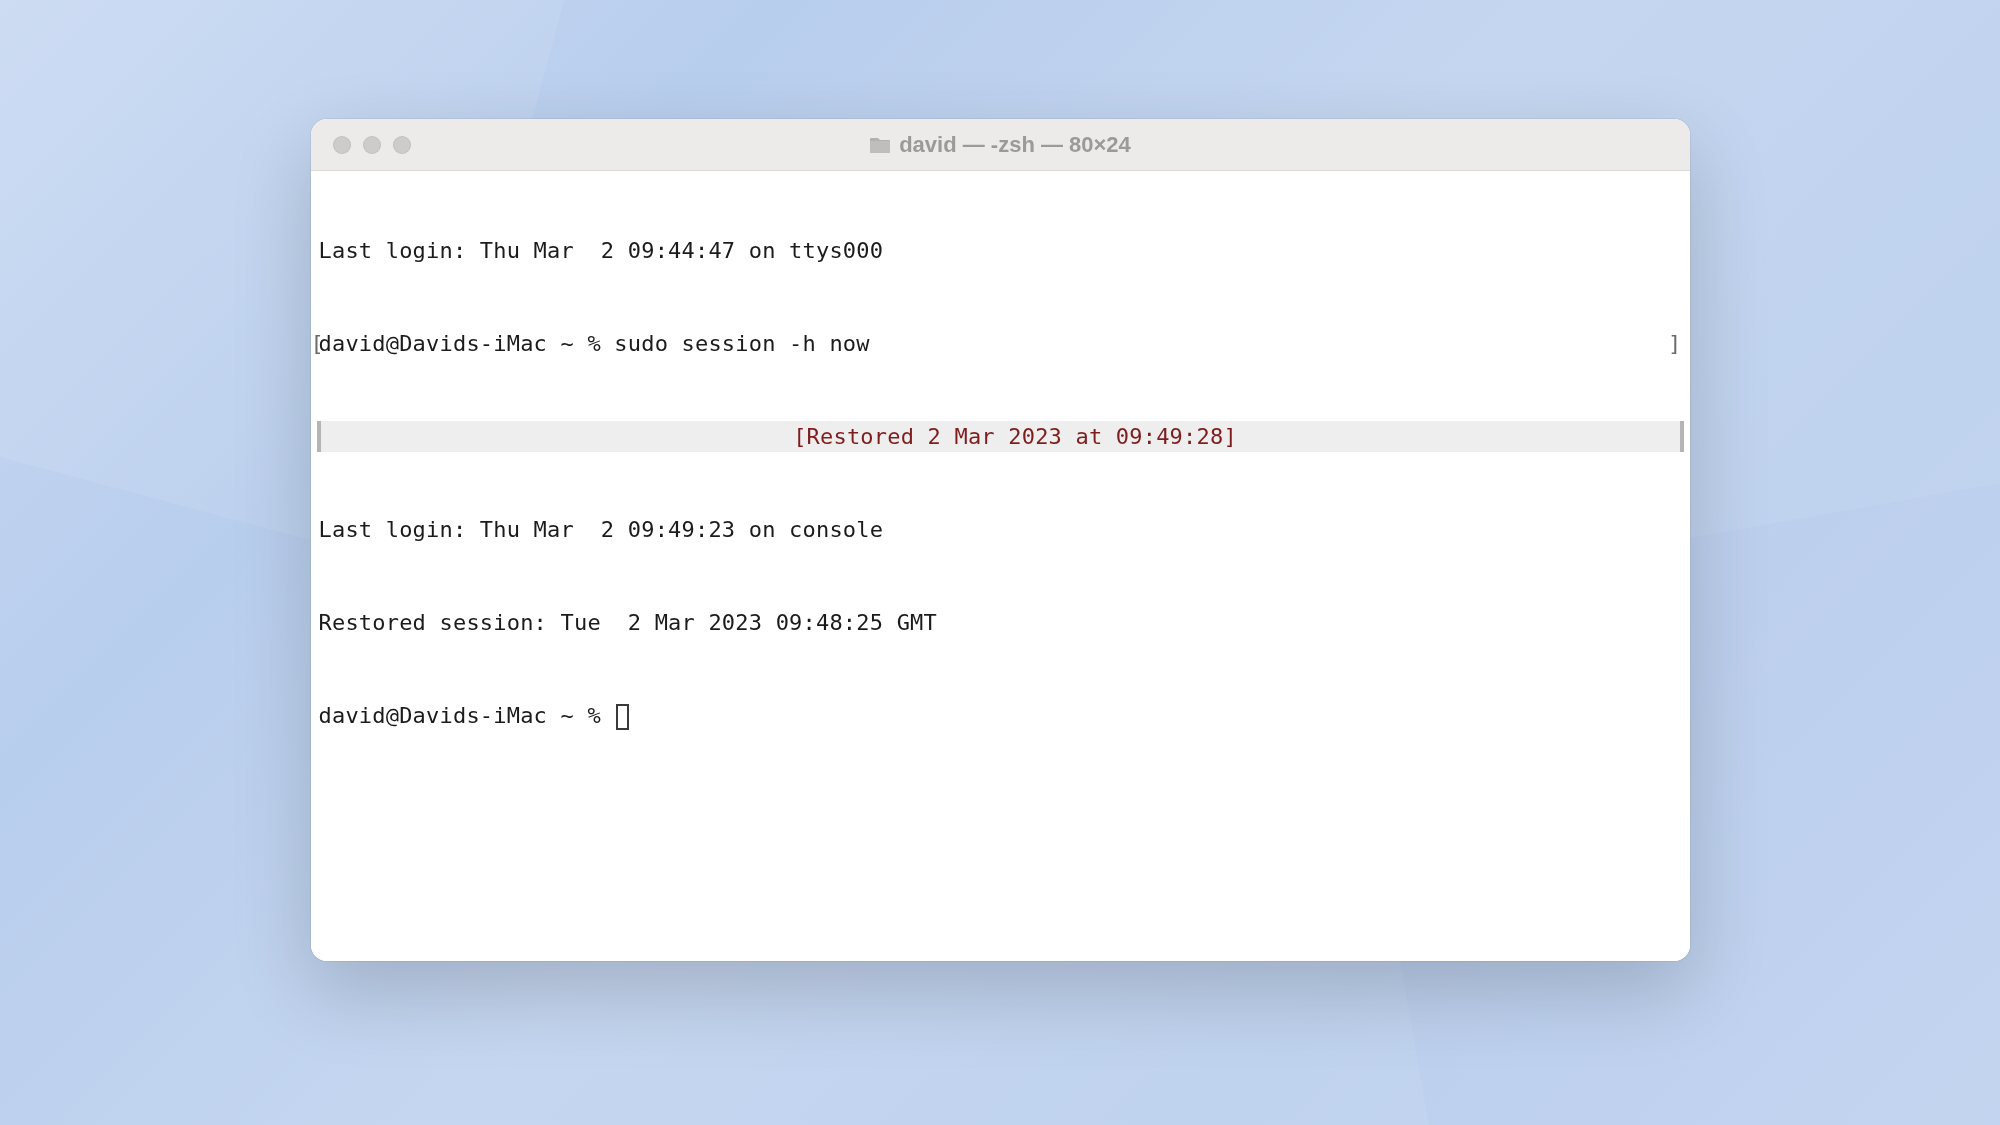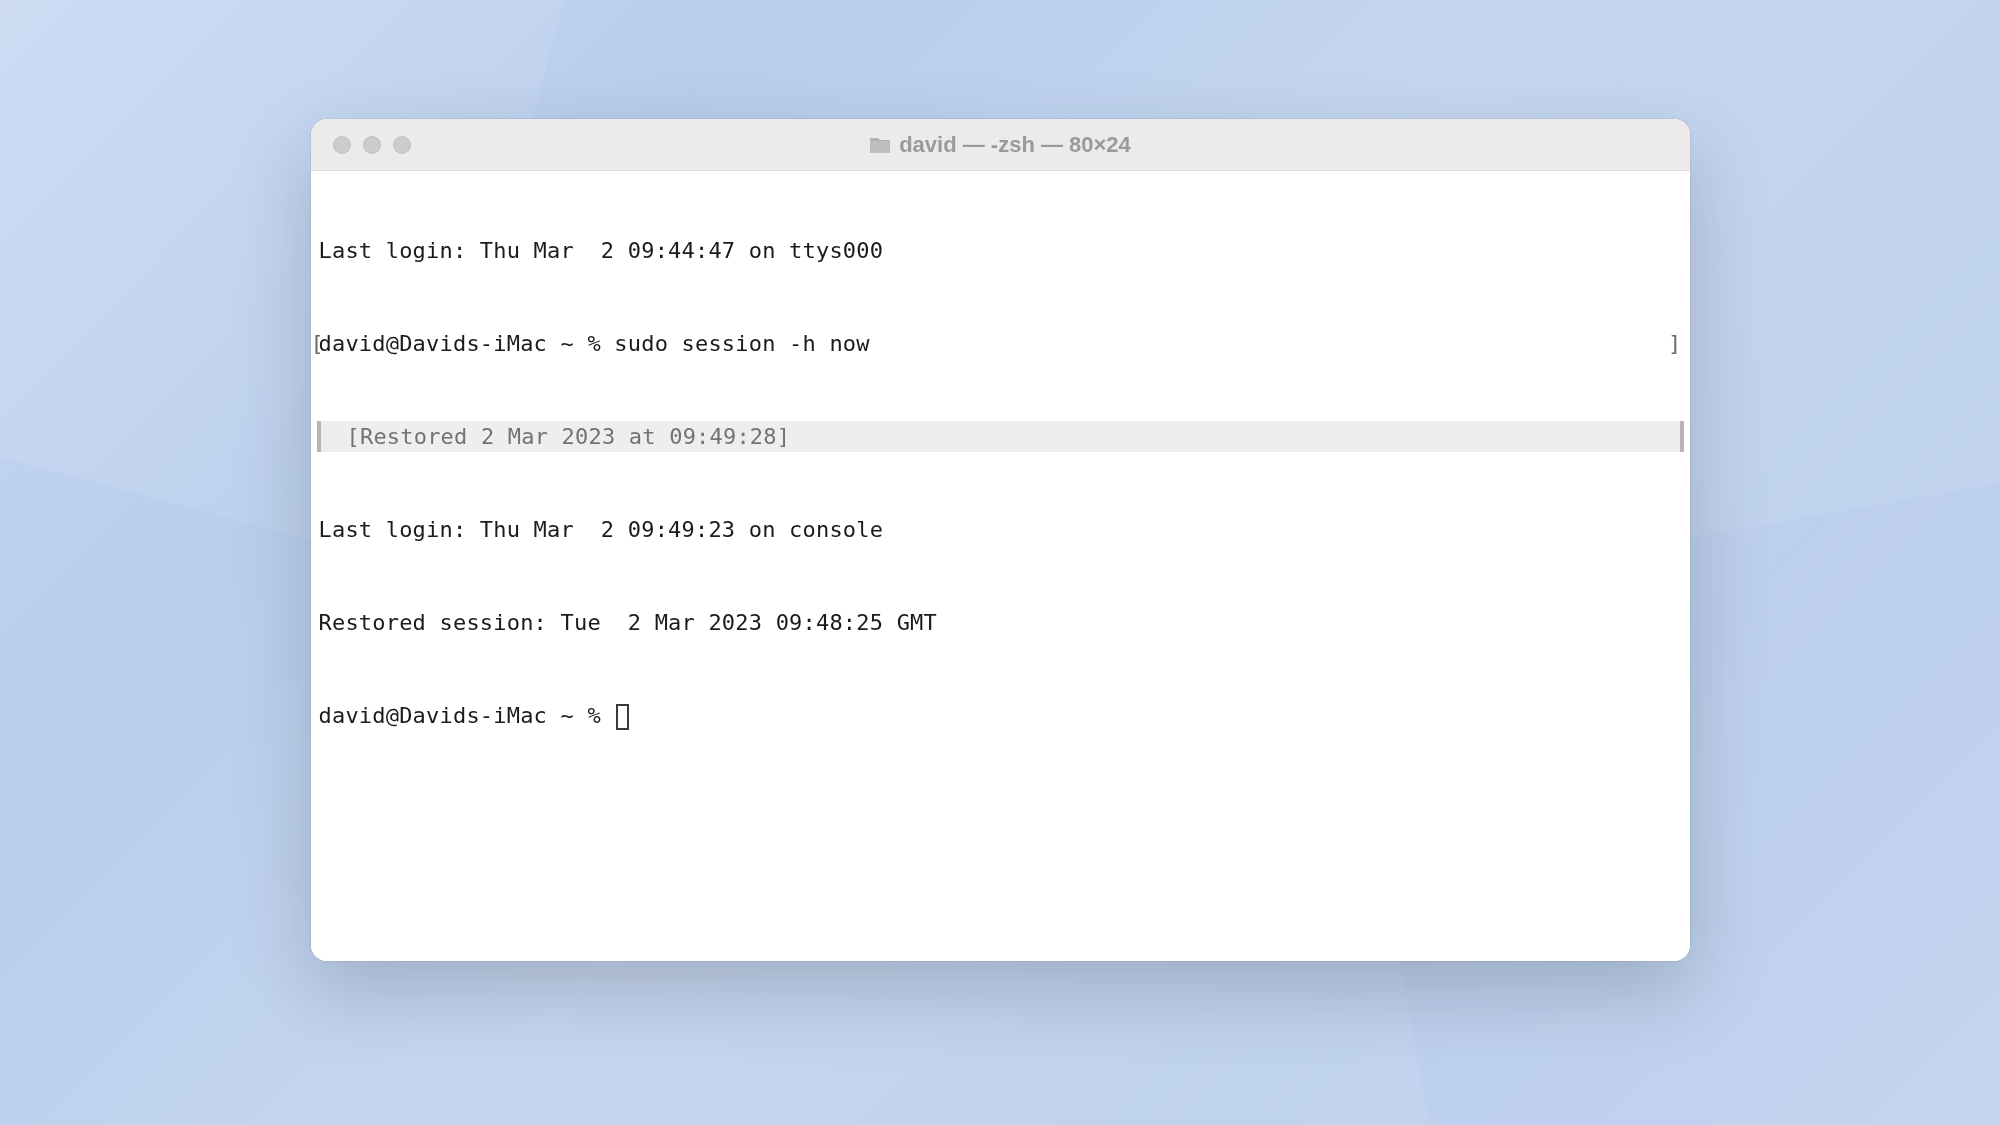--- a/index.html
+++ b/index.html
@@ -119,24 +119,25 @@
   }
   .term-line.bracketed::after {
     content: "]";
     position: absolute;
     right: 2px;
     color: #6b6b6b;
   }
 
   .restored-line {
     background: #eeeeee;
-    color: #737373;
+    color: #7f1d1d;
     display: flex;
     align-items: center;
     position: relative;
+    justify-content: center;
   }
   .restored-line .bar {
     position: absolute;
     left: 0;
     width: 4px;
     height: 100%;
     background: #b5b5b5;
   }
   .restored-line .bar.right {
     left: auto;

